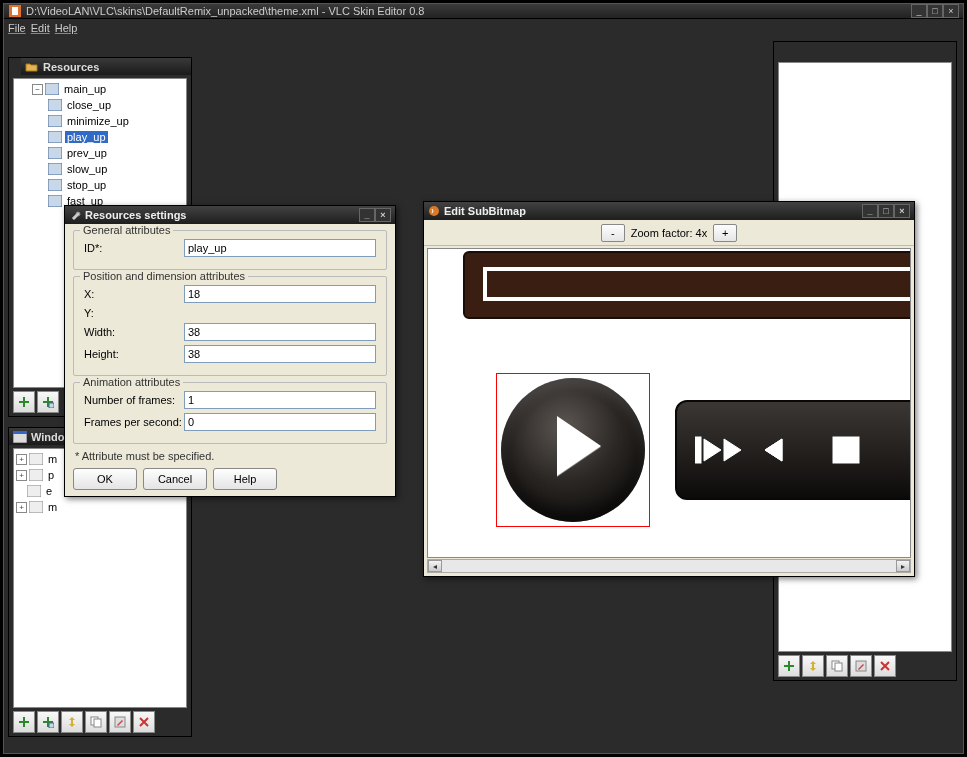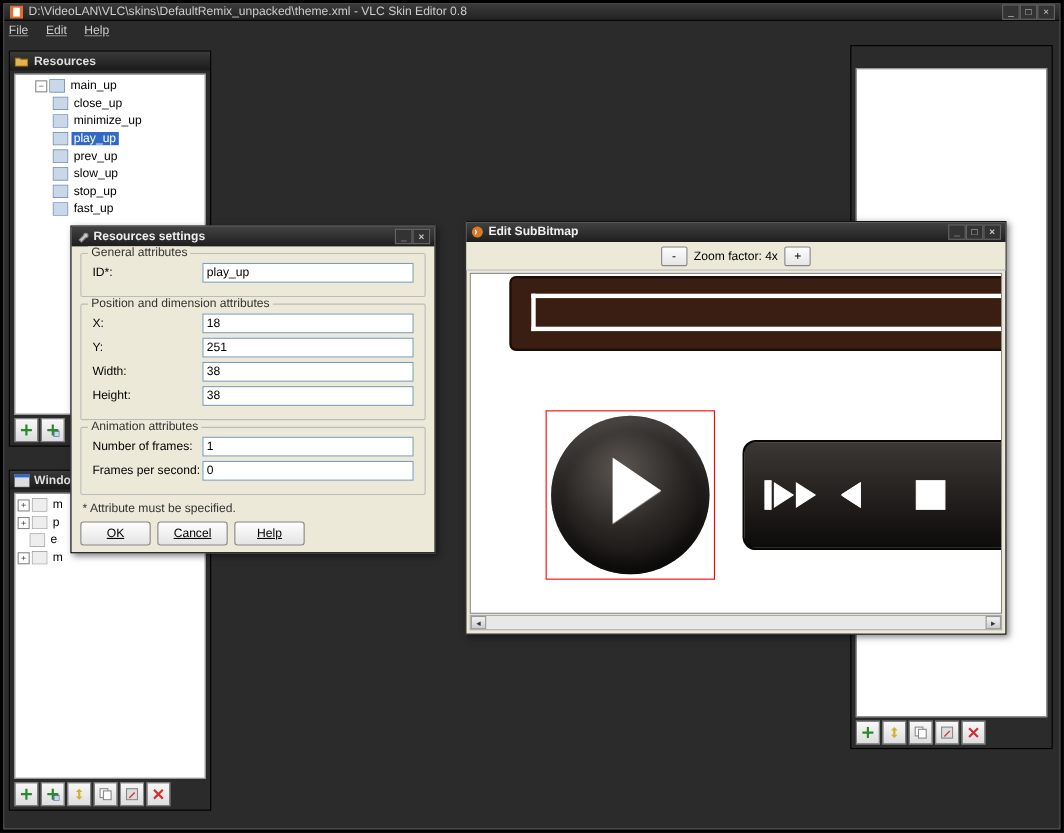--- a/index.html
+++ b/index.html
@@ -3,21 +3,21 @@
 <meta charset="utf-8">
 <style>
   * { box-sizing: border-box; margin: 0; padding: 0; font-family: Tahoma, sans-serif; font-size: 11px; }
   body { background: #000; width: 967px; height: 757px; overflow: hidden; position: relative; }
   .main-window { position: absolute; left: 3px; top: 3px; width: 961px; height: 751px; background: #2b2b2b; border: 1px solid #555; }
   .titlebar { background: linear-gradient(#3a3a3a,#222); color: #ccc; height: 15px; display: flex; align-items: center; padding: 0 4px; border-bottom: 1px solid #000; }
   .titlebar .icon { width: 14px; height: 14px; margin-right: 4px; display: inline-flex; align-items: center; justify-content: center; }
   .titlebar .title { flex: 1; white-space: nowrap; overflow: hidden; }
   .win-controls { display: flex; gap: 0; }
   .win-btn { width: 16px; height: 14px; background: #333; border: 1px solid #666; color: #ccc; display: flex; align-items: center; justify-content: center; font-size: 9px; }
-  .menubar { background: #2b2b2b; height: 18px; display: flex; align-items: center; padding: 0 4px; gap: 16px; color: #ccc; }
+  .menubar { background: #2b2b2b; height: 18px; display: flex; align-items: center; padding: 0 4px; gap: 5px; color: #ccc; }
   .menubar span { text-decoration: underline; text-decoration-color: #888; text-underline-offset: 1px; }
   .content { position: relative; width: 100%; height: calc(100% - 36px); background: #2b2b2b; }
 
   .panel { position: absolute; background: #2b2b2b; border: 1px solid #000; }
   .panel-title { background: linear-gradient(#3a3a3a,#1a1a1a); color: #ddd; font-weight: bold; height: 17px; display: flex; align-items: center; padding: 0 4px; }
   .panel-title svg { margin-right: 4px; }
   .panel-body { background: #fff; position: absolute; left: 4px; right: 4px; top: 20px; bottom: 28px; border: 1px solid #888; overflow: hidden; }
   .panel-footer { position: absolute; left: 4px; right: 4px; bottom: 2px; height: 24px; display: flex; gap: 2px; align-items: center; }
   .toolbtn { width: 22px; height: 22px; background: linear-gradient(#f8f8f8,#ddd); border: 1px solid #888; display: flex; align-items: center; justify-content: center; }
 
@@ -35,21 +35,21 @@
   .dialog-body { padding: 6px 8px; color: #000; }
 
   .groupbox { border: 1px solid #bbb; border-radius: 2px; margin-bottom: 6px; padding: 8px 10px 8px 10px; position: relative; }
   .groupbox-title { position: absolute; top: -7px; left: 6px; background: #ece9d8; padding: 0 3px; color: #333; }
   .form-row { display: flex; align-items: center; margin-bottom: 4px; }
   .form-row label { width: 100px; }
   .form-row input { flex: 1; height: 18px; border: 1px solid #7f9db9; padding: 1px 3px; background: #fff; font-size: 11px; }
 
   .note { color: #333; margin: 2px 0 6px 2px; }
   .dialog-buttons { display: flex; gap: 6px; }
-  .btn { height: 22px; width: 64px; background: linear-gradient(#fefefe,#e4e4e4); border: 1px solid #888; border-radius: 3px; display: inline-flex; align-items: center; justify-content: center; color: #000; text-decoration: underline; }
+  .btn { height: 22px; width: 64px; background: linear-gradient(#fefefe,#e4e4e4); border: 1px solid #888; border-radius: 3px; display: inline-flex; align-items: center; justify-content: center; color: #000; }
 
   .zoombar { height: 26px; background: #ece9d8; border-bottom: 1px solid #bbb; display: flex; align-items: center; justify-content: center; gap: 6px; }
   .zoombtn { width: 24px; height: 18px; background: linear-gradient(#fdfdfd,#e6e6e6); border: 1px solid #888; border-radius: 2px; display: inline-flex; align-items: center; justify-content: center; }
   .canvas-area { position: absolute; left: 3px; right: 3px; top: 46px; bottom: 18px; background: #fff; border: 1px solid #888; overflow: hidden; }
   .scroll-h { position: absolute; left: 3px; right: 3px; bottom: 3px; height: 14px; background: #e8e8e8; border: 1px solid #aaa; display:flex; }
   .scroll-arrow { width:14px; height:12px; background:linear-gradient(#f4f4f4,#ccc); border:1px solid #999; display:flex;align-items:center;justify-content:center;font-size:8px;color:#333; }
   .scroll-track { flex:1; }
 
   .brownbar { position:absolute; left:35px; top:2px; width:600px; height:68px; background:#3b1e12; border-radius:6px; border:2px solid #1a0d08; }
   .brownbar-inner { position:absolute; left:18px; top:14px; right:0; height:34px; border:4px solid #fff; border-right:none; background:#3b1e12; }
@@ -79,21 +79,21 @@
       <div class="win-btn">×</div>
     </div>
   </div>
   <div class="menubar">
     <span>File</span>
     <span>Edit</span>
     <span>Help</span>
   </div>
   <div class="content">
 
-    <div class="panel" style="left:4px; top:9px; width:184px; height:360px;">
+    <div class="panel" style="left:4px; top:20px; width:184px; height:360px;padding-left:12px;">
       <div class="panel-title">
         <svg width="14" height="12">
             <path d="M1 3 h4 l1 1 h6 v6 h-11 z" fill="#e6b352" stroke="#a67b20"></path>
           </svg>
         <span>Resources</span>
       </div>
       <div class="panel-body">
         <div class="tree">
           <div class="tree-row">
             <span class="tree-indent"></span>
@@ -328,21 +328,20 @@
           </div>
         </div>
         <div class="groupbox">
           <div class="groupbox-title">Position and dimension attributes</div>
           <div class="form-row">
               <label>X:</label>
               <input value="18" style="">
             </div>
           <div class="form-row">
               <label>Y:</label>
-              <input value="251" style="">
             </div>
           <div class="form-row">
               <label>Width:</label>
               <input value="38" style="">
             </div>
           <div class="form-row">
               <label>Height:</label>
               <input value="38" style="">
             </div>
         </div>

